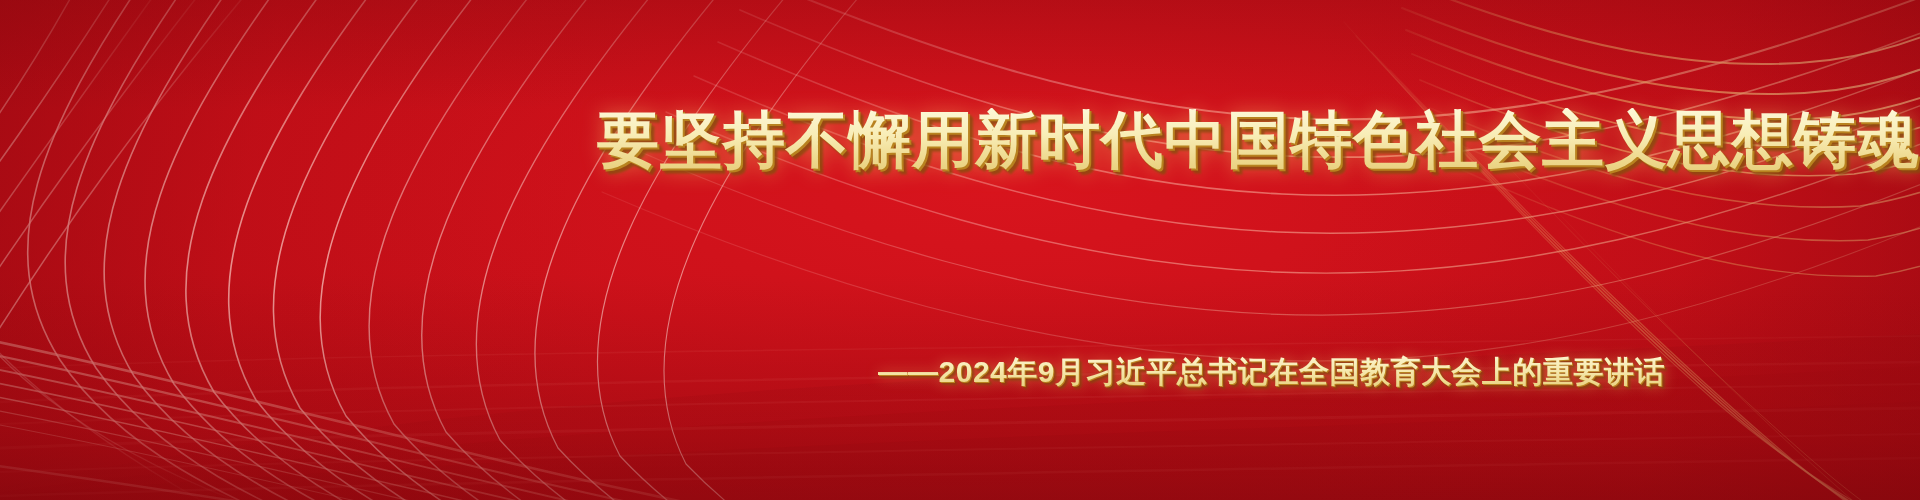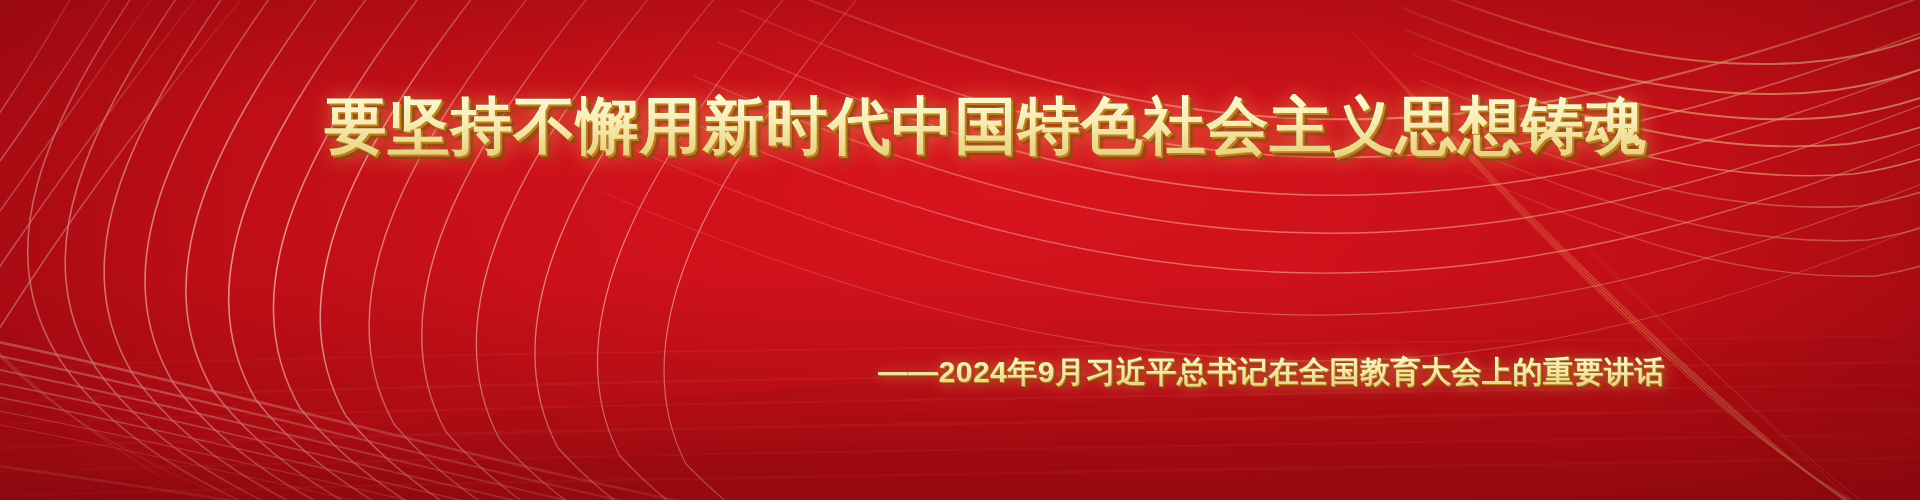--- a/index.html
+++ b/index.html
@@ -51,22 +51,22 @@
   .content {
     position: absolute;
     inset: 0;
     z-index: 5;
   }
 
   .headline {
     position: absolute;
     left: 0;
     right: 0;
-    top: 94px;
-    text-align: center;
+    top: 108px;
+    text-align: right;
     line-height: 1.04;
   }
 
   .headline-line {
     display: block;
     font-size: 62px;
     font-weight: 700;
     letter-spacing: 1px;
     color: #f7ecb4;
     background: linear-gradient(to bottom, #fdf8d8 0%, #f8edb6 42%, #f0dd96 72%, #e8cf7c 100%);

